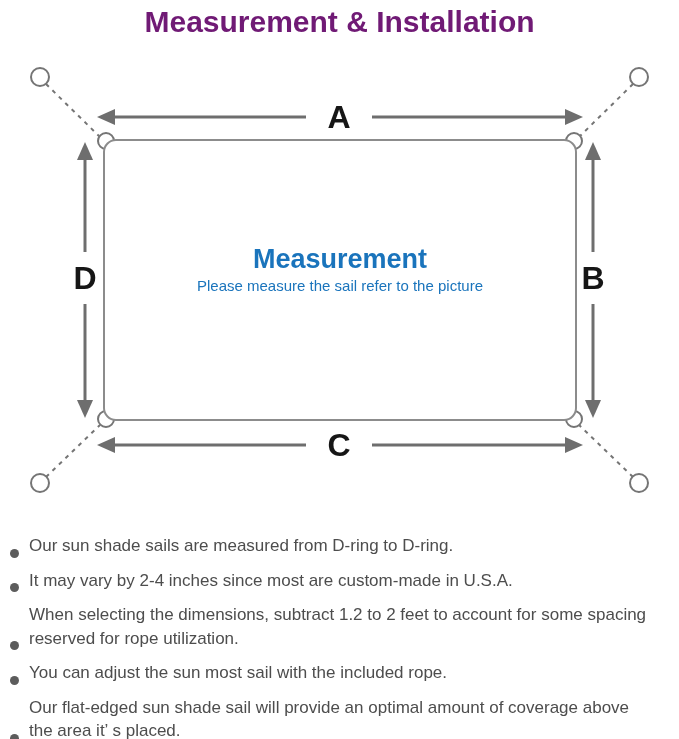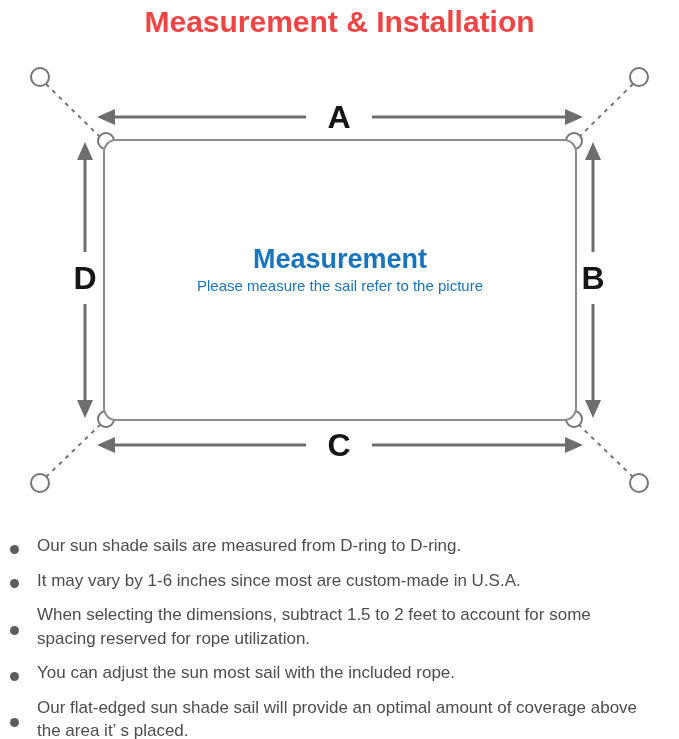--- a/index.html
+++ b/index.html
@@ -12,21 +12,21 @@
     height: 739px;
     overflow: hidden;
     font-family: "Liberation Sans", sans-serif;
   }
   .page-title {
     margin: 4px 0 20px 0;
     text-align: center;
     font-size: 30px;
     line-height: 36px;
     font-weight: bold;
-    color: #ef4444;
+    color: #701a75;
   }
   .diagram-wrap {
     width: 679px;
     height: 460px;
   }
   svg text {
     font-family: "Liberation Sans", sans-serif;
   }
   .dim-letter {
     font-size: 32px;
@@ -42,26 +42,25 @@
     font-size: 15px;
     fill: #1a74bc;
   }
   ul.notes {
     list-style: none;
     margin: 14px 0 0 0;
     padding: 0 30px 0 10px;
   }
   ul.notes li {
     display: flex;
-    align-items: center;
+    align-items: flex-end;
     margin-bottom: 11px;
     color: #4d4d4d;
     font-size: 17px;
     line-height: 23.5px;
-    gap: 8px;
   }
   .bullet-dot {
     flex: 0 0 auto;
     width: 9px;
     height: 9px;
     border-radius: 50%;
     background: #5c5c5c;
     margin: 7px 10px 0 0;
   }
 </style>
@@ -127,25 +126,25 @@
   </svg>
 </div>
 
 <ul class="notes">
   <li>
     <span class="bullet-dot"></span>
     <span>Our sun shade sails are measured from D-ring to D-ring.</span>
   </li>
   <li>
     <span class="bullet-dot"></span>
-    <span>It may vary by 1-6 inches since most are custom-made in U.S.A.</span>
+    <span>It may vary by 2-4 inches since most are custom-made in U.S.A.</span>
   </li>
   <li>
     <span class="bullet-dot"></span>
-    <span>When selecting the dimensions, subtract 1.5 to 2 feet to account for some spacing reserved for rope utilization.</span>
+    <span>When selecting the dimensions, subtract 1.2 to 2 feet to account for some spacing reserved for rope utilization.</span>
   </li>
   <li>
     <span class="bullet-dot"></span>
     <span>You can adjust the sun most sail with the included rope.</span>
   </li>
   <li>
     <span class="bullet-dot"></span>
     <span>Our flat-edged sun shade sail will provide an optimal amount of coverage above the area it’ s placed.</span>
   </li>
 </ul>

